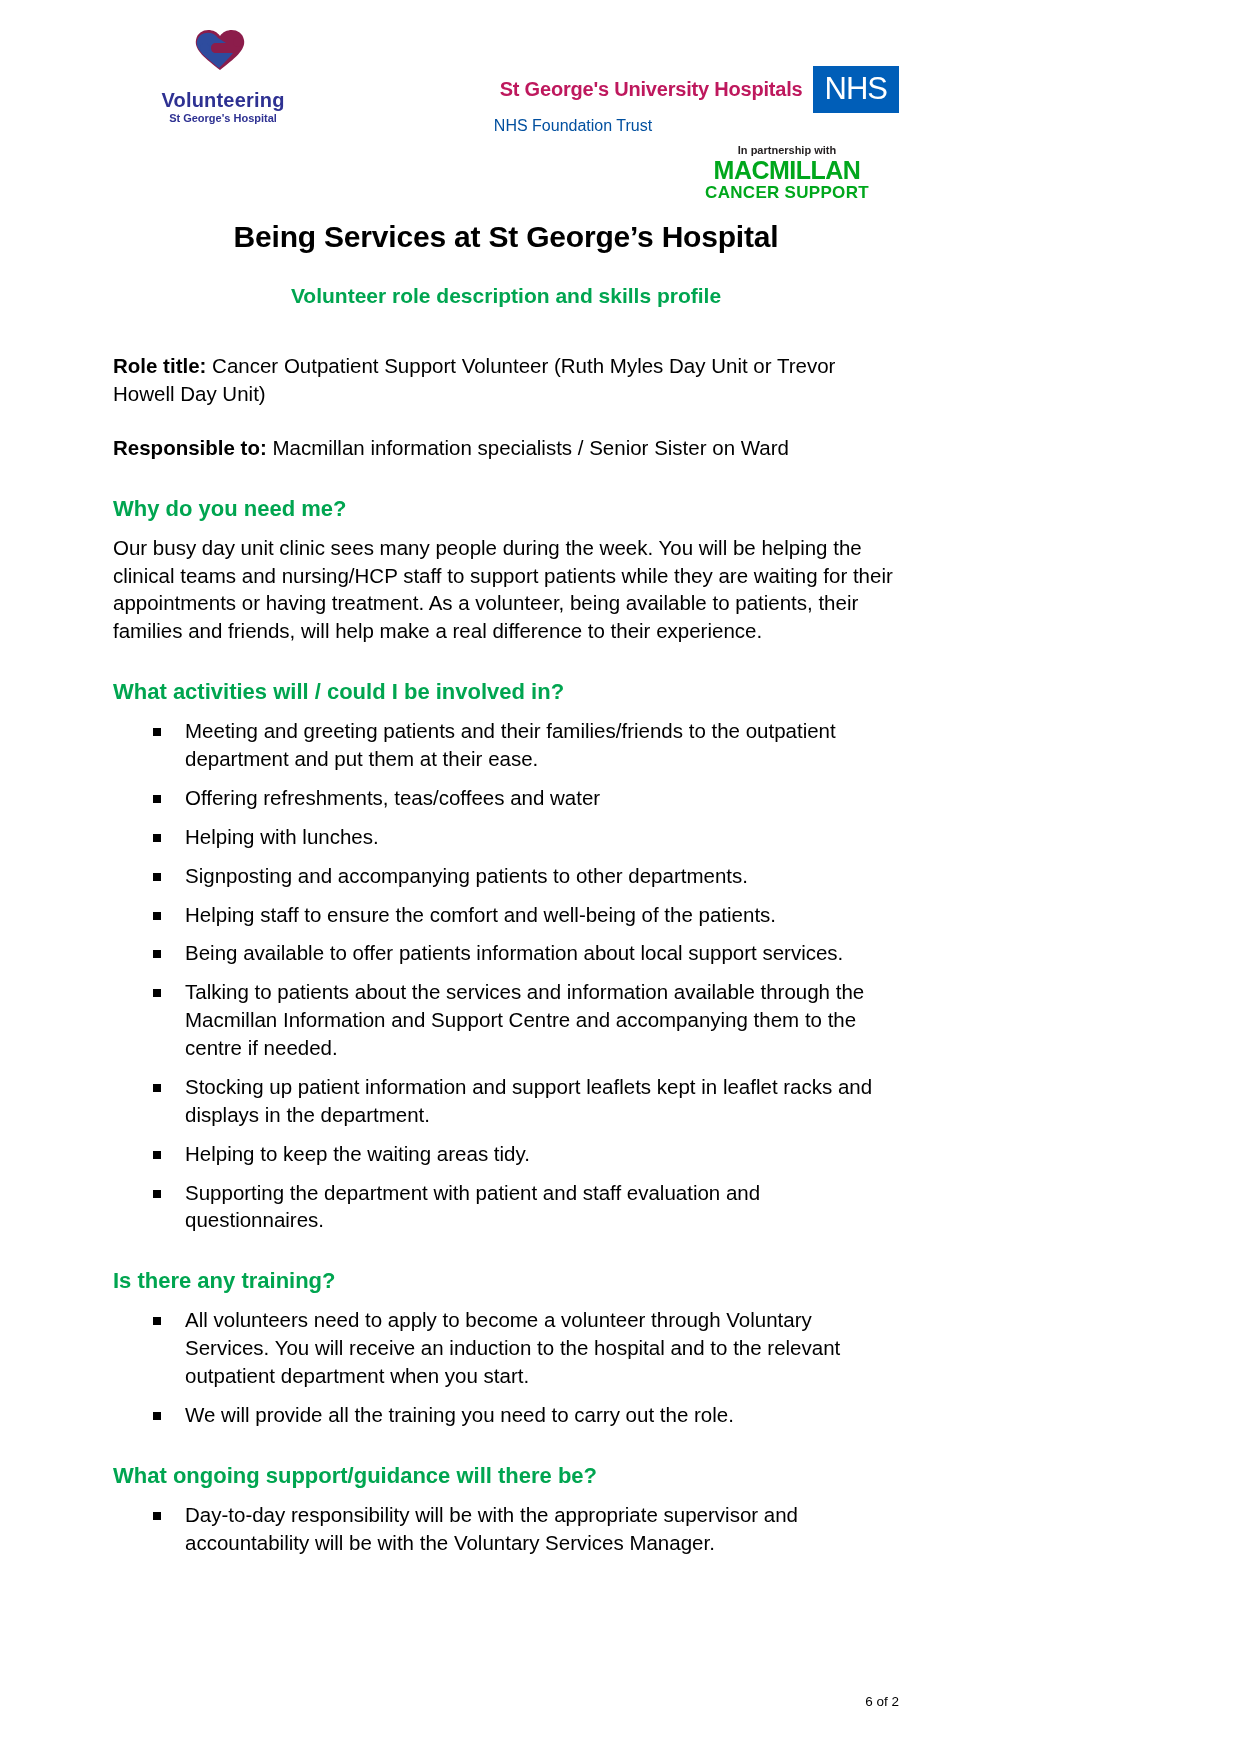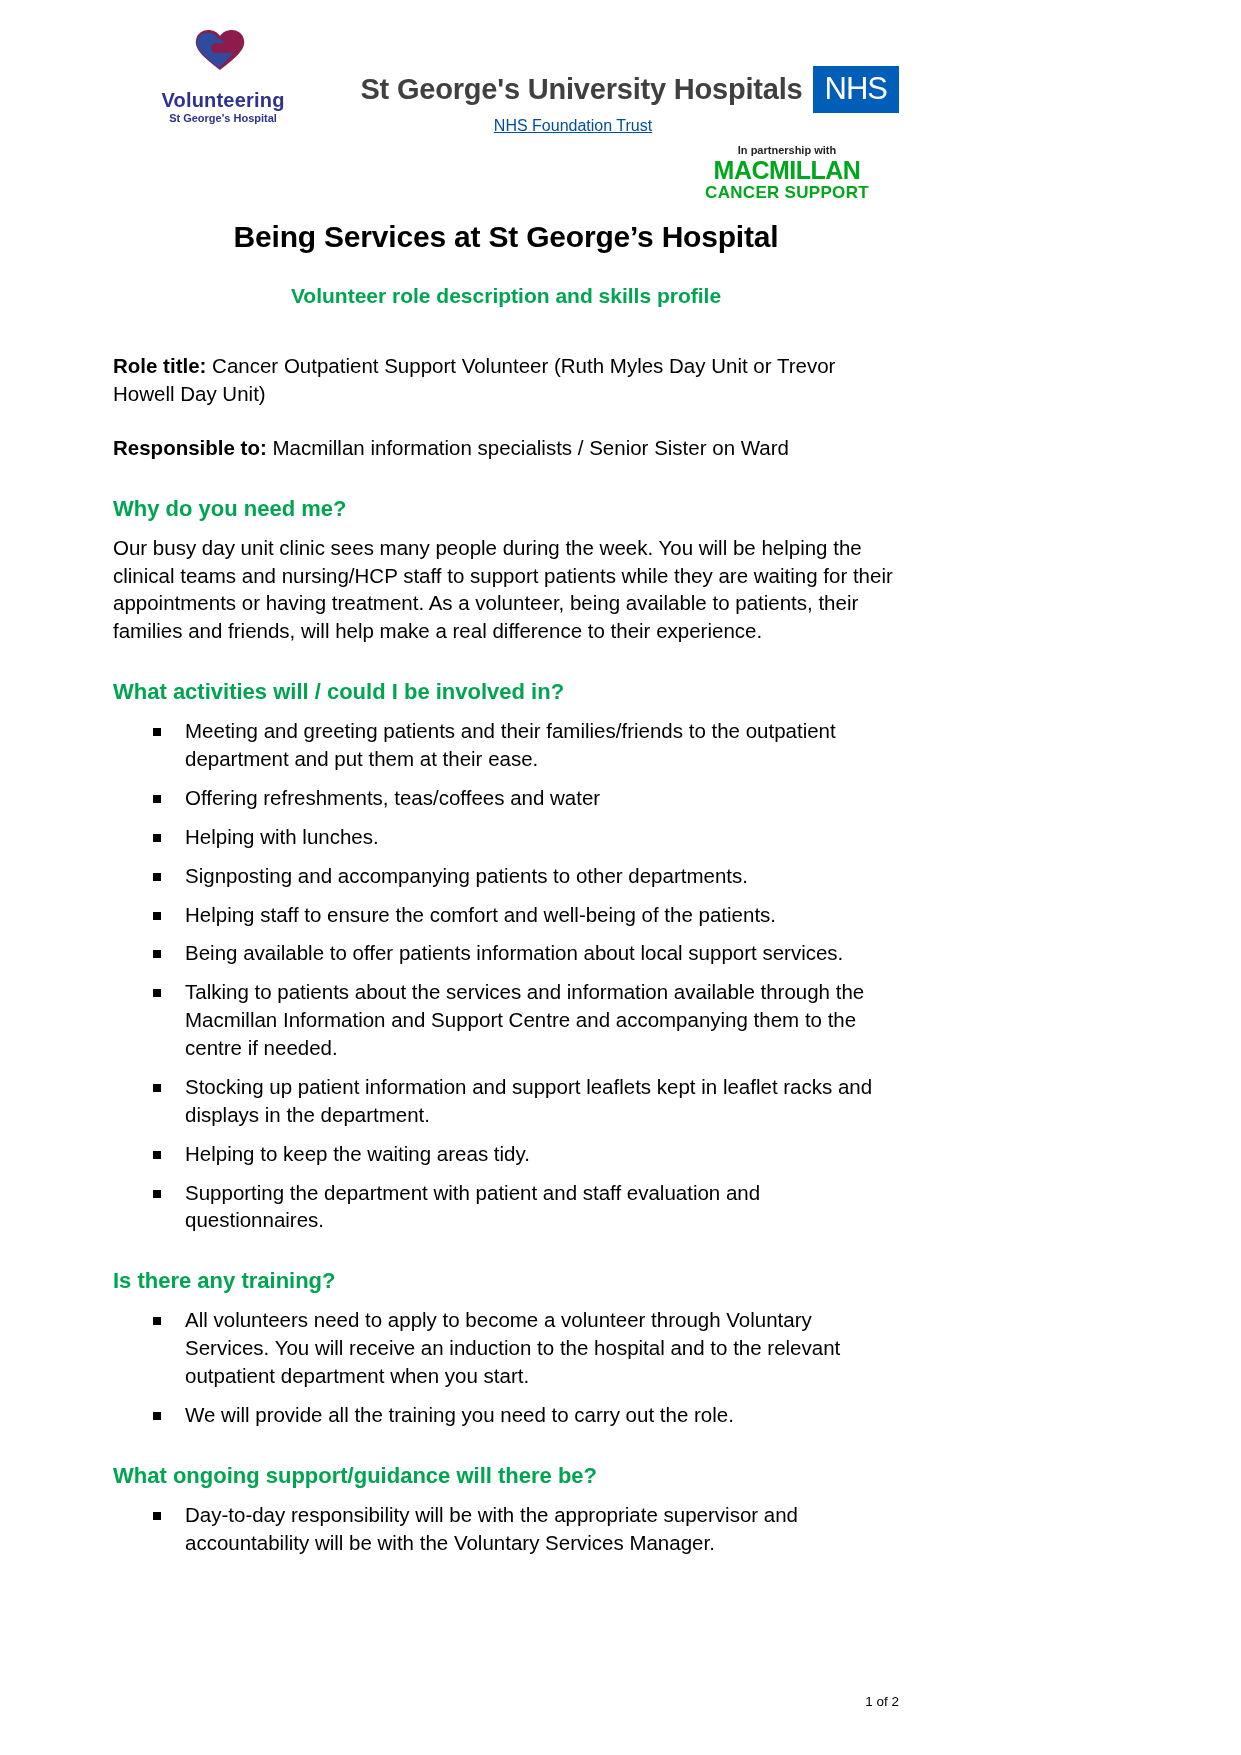--- a/index.html
+++ b/index.html
@@ -63,44 +63,43 @@
     width: 560px;
     text-align: right;
   }
   .nhs-row {
     display: flex;
     align-items: center;
     justify-content: flex-end;
     gap: 10px;
   }
   .trust-name {
-    font-size: 29px;
-    font-weight: bold;
-    color: #404040;
+    font-size: 20px;
+    font-weight: bold;
+    color: #be185d;
     letter-spacing: -.2px;
     white-space: nowrap;
     text-align: center;
   }
   .nhs-badge {
     background: #005eb8;
     color: #ffffff;
     font-weight: normal;
     font-size: 31px;
     line-height: 1;
     padding: 7px 12px 9px 12px;
     letter-spacing: -1px;
     font-family: "Liberation Sans", sans-serif;
   }
   .trust-sub {
     font-size: 16px;
     color: #004f9f;
     margin-top: 4px;
     margin-right: 92px;
     text-align: center;
-    text-decoration: underline;
   }
   .partner-block {
     position: absolute;
     right: 12px;
     top: 118px;
     width: 200px;
     text-align: center;
   }
   .partner-label {
     font-size: 11px;
@@ -262,15 +261,15 @@
   <ul class="bullets">
     <li>All volunteers need to apply to become a volunteer through Voluntary Services. You will receive an induction to the hospital and to the relevant outpatient department when you start.</li>
     <li>We will provide all the training you need to carry out the role.</li>
   </ul>
 
   <h3 class="section">What ongoing support/guidance will there be?</h3>
   <ul class="bullets">
     <li>Day-to-day responsibility will be with the appropriate supervisor and accountability will be with the Voluntary Services Manager.</li>
   </ul>
 
-  <div class="footer">1 of 2</div>
+  <div class="footer">6 of 2</div>
 
 </div>
 
 </body></html>

